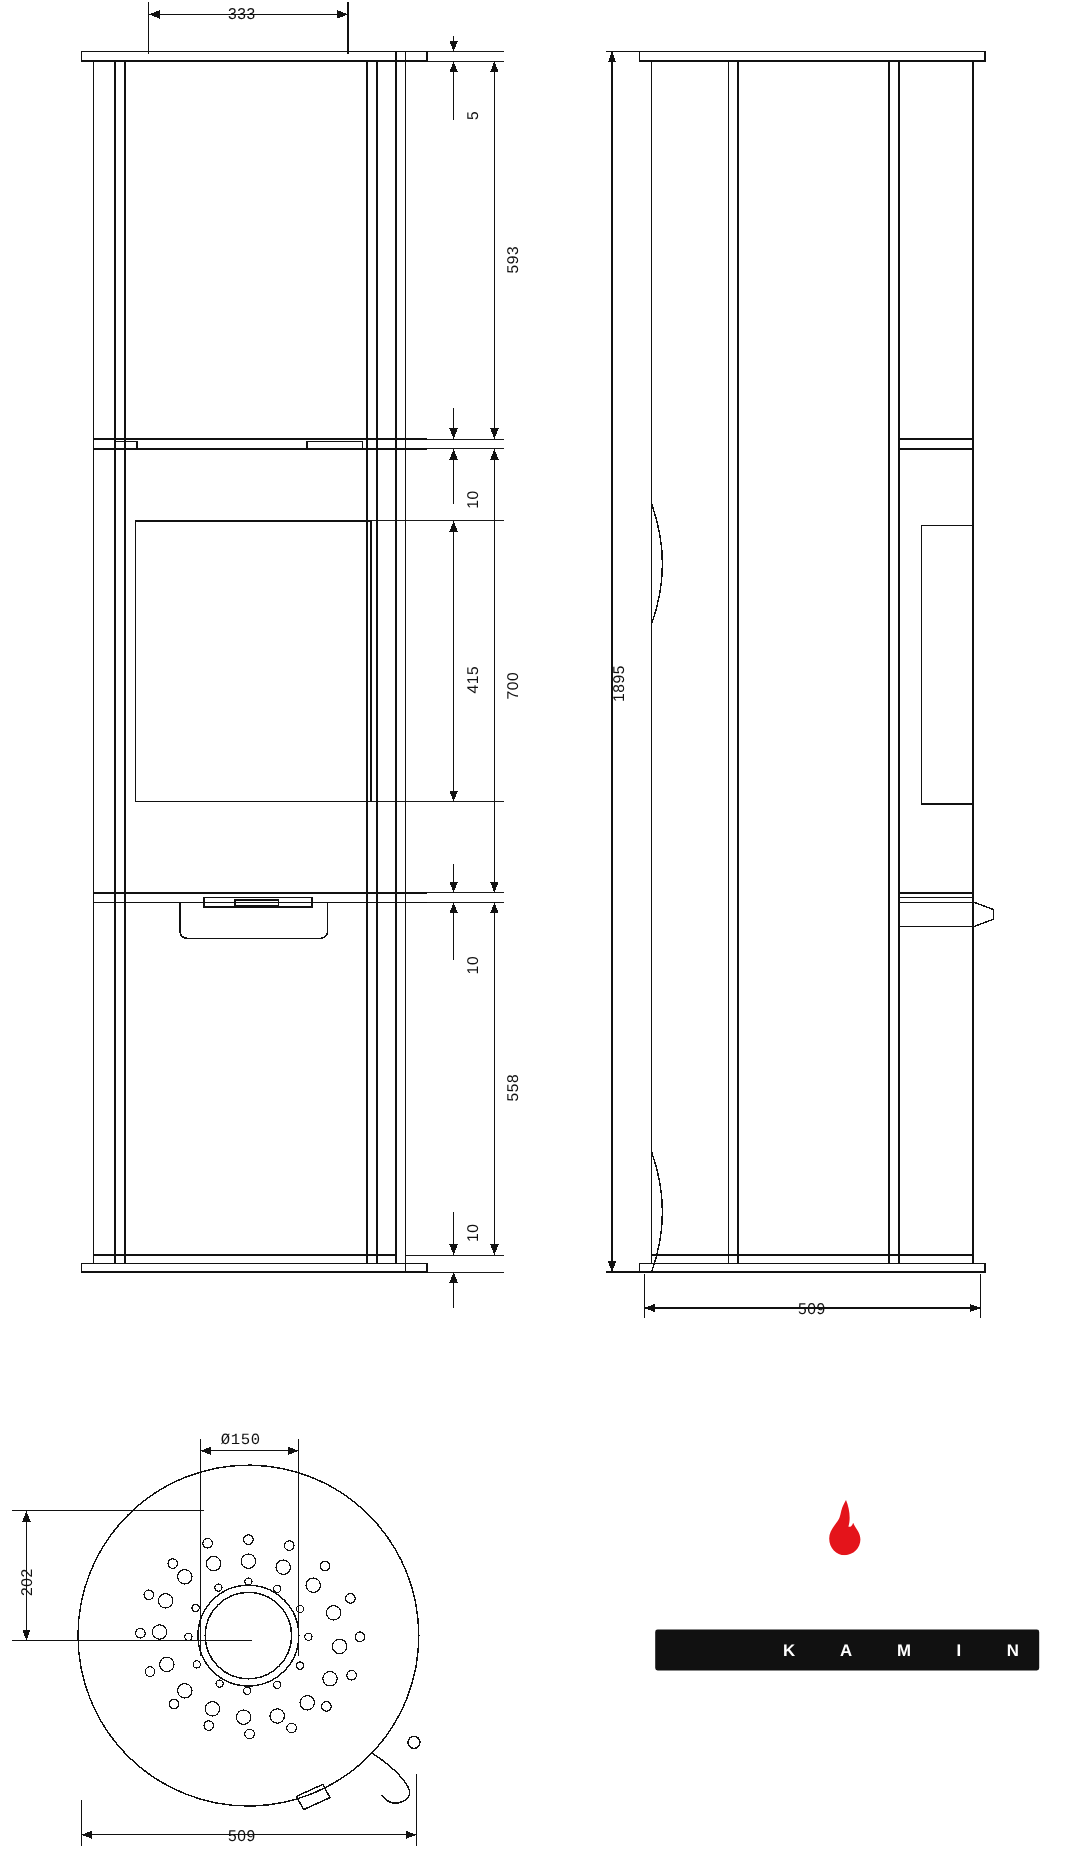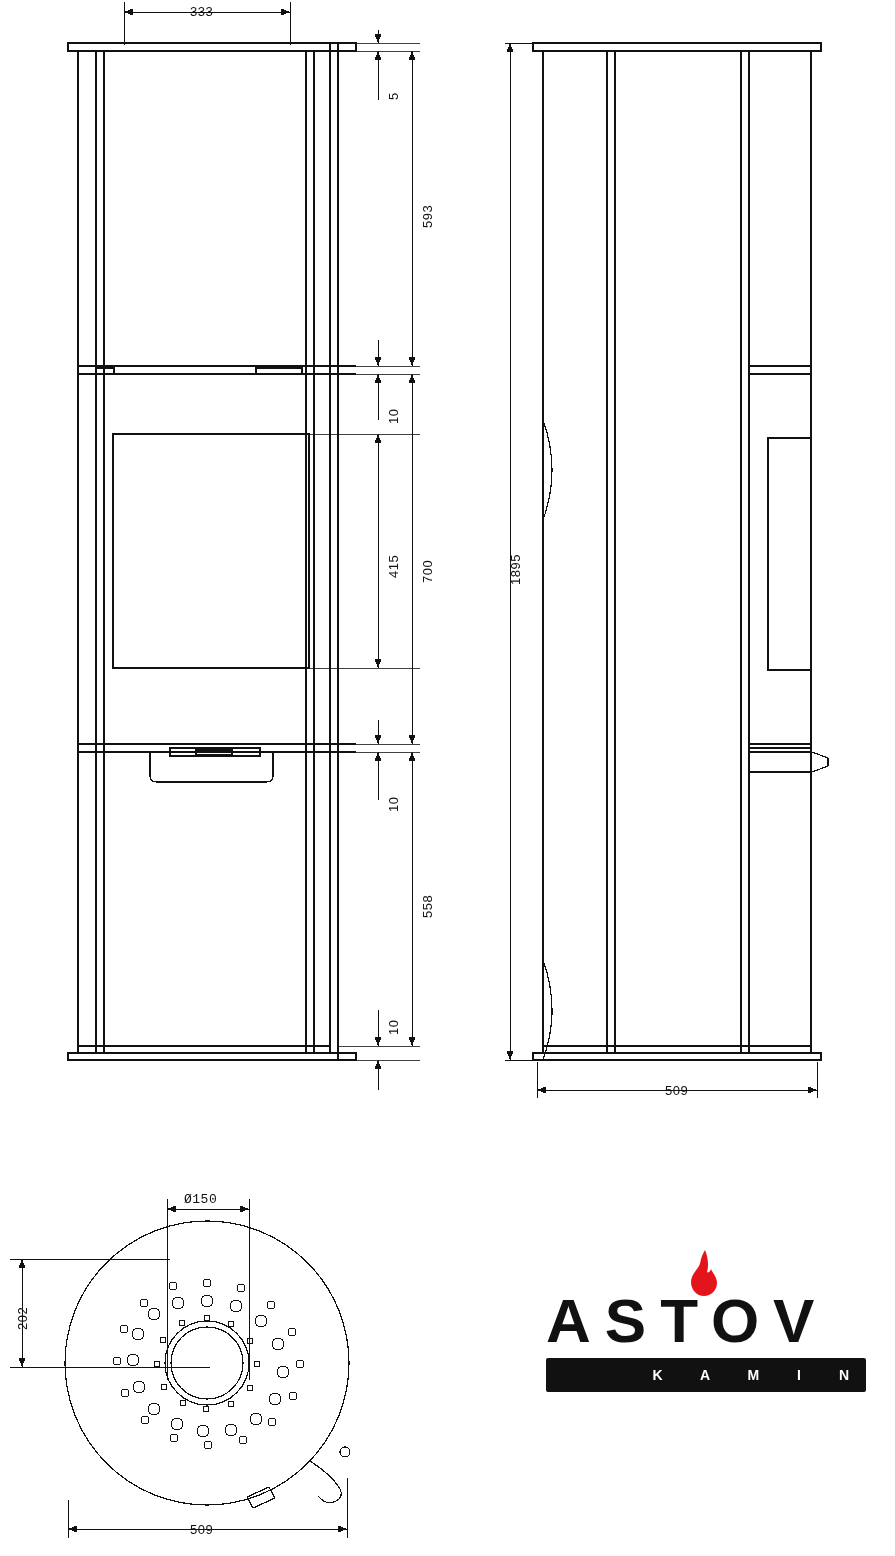--- a/index.html
+++ b/index.html
@@ -268,18 +268,17 @@
   <div class="dimlabel" style="left:665px;top:1083px;">509</div>
 
   <div class="dimlabel" style="left:184px;top:1192px;font-family:Liberation Mono, monospace;">Ø150</div>
   <div class="dimlabel vert" style="left:15px;top:1330px;">202</div>
   <div class="dimlabel" style="left:190px;top:1522px;">509</div>
 
   <div class="logo">
     <svg class="flame" viewBox="0 0 40 46">
       <path d="M21 0 C15 10 18 13 13 19 C9 24 7 28 7 32 C7 40 13 46 20 46 C27 46 33 40 33 33 C33 27 29 24 27 19 C26 22 24 23 23 22 C25 16 24 7 21 0 Z" fill="#e4141b"></path>
     </svg>
-    <div class="logo-word">ASTOV</div>
     <div class="logo-bar"></div>
     <div class="logo-sub">K A M I N</div>
   </div>
 
 </div>
 
 </body></html>

